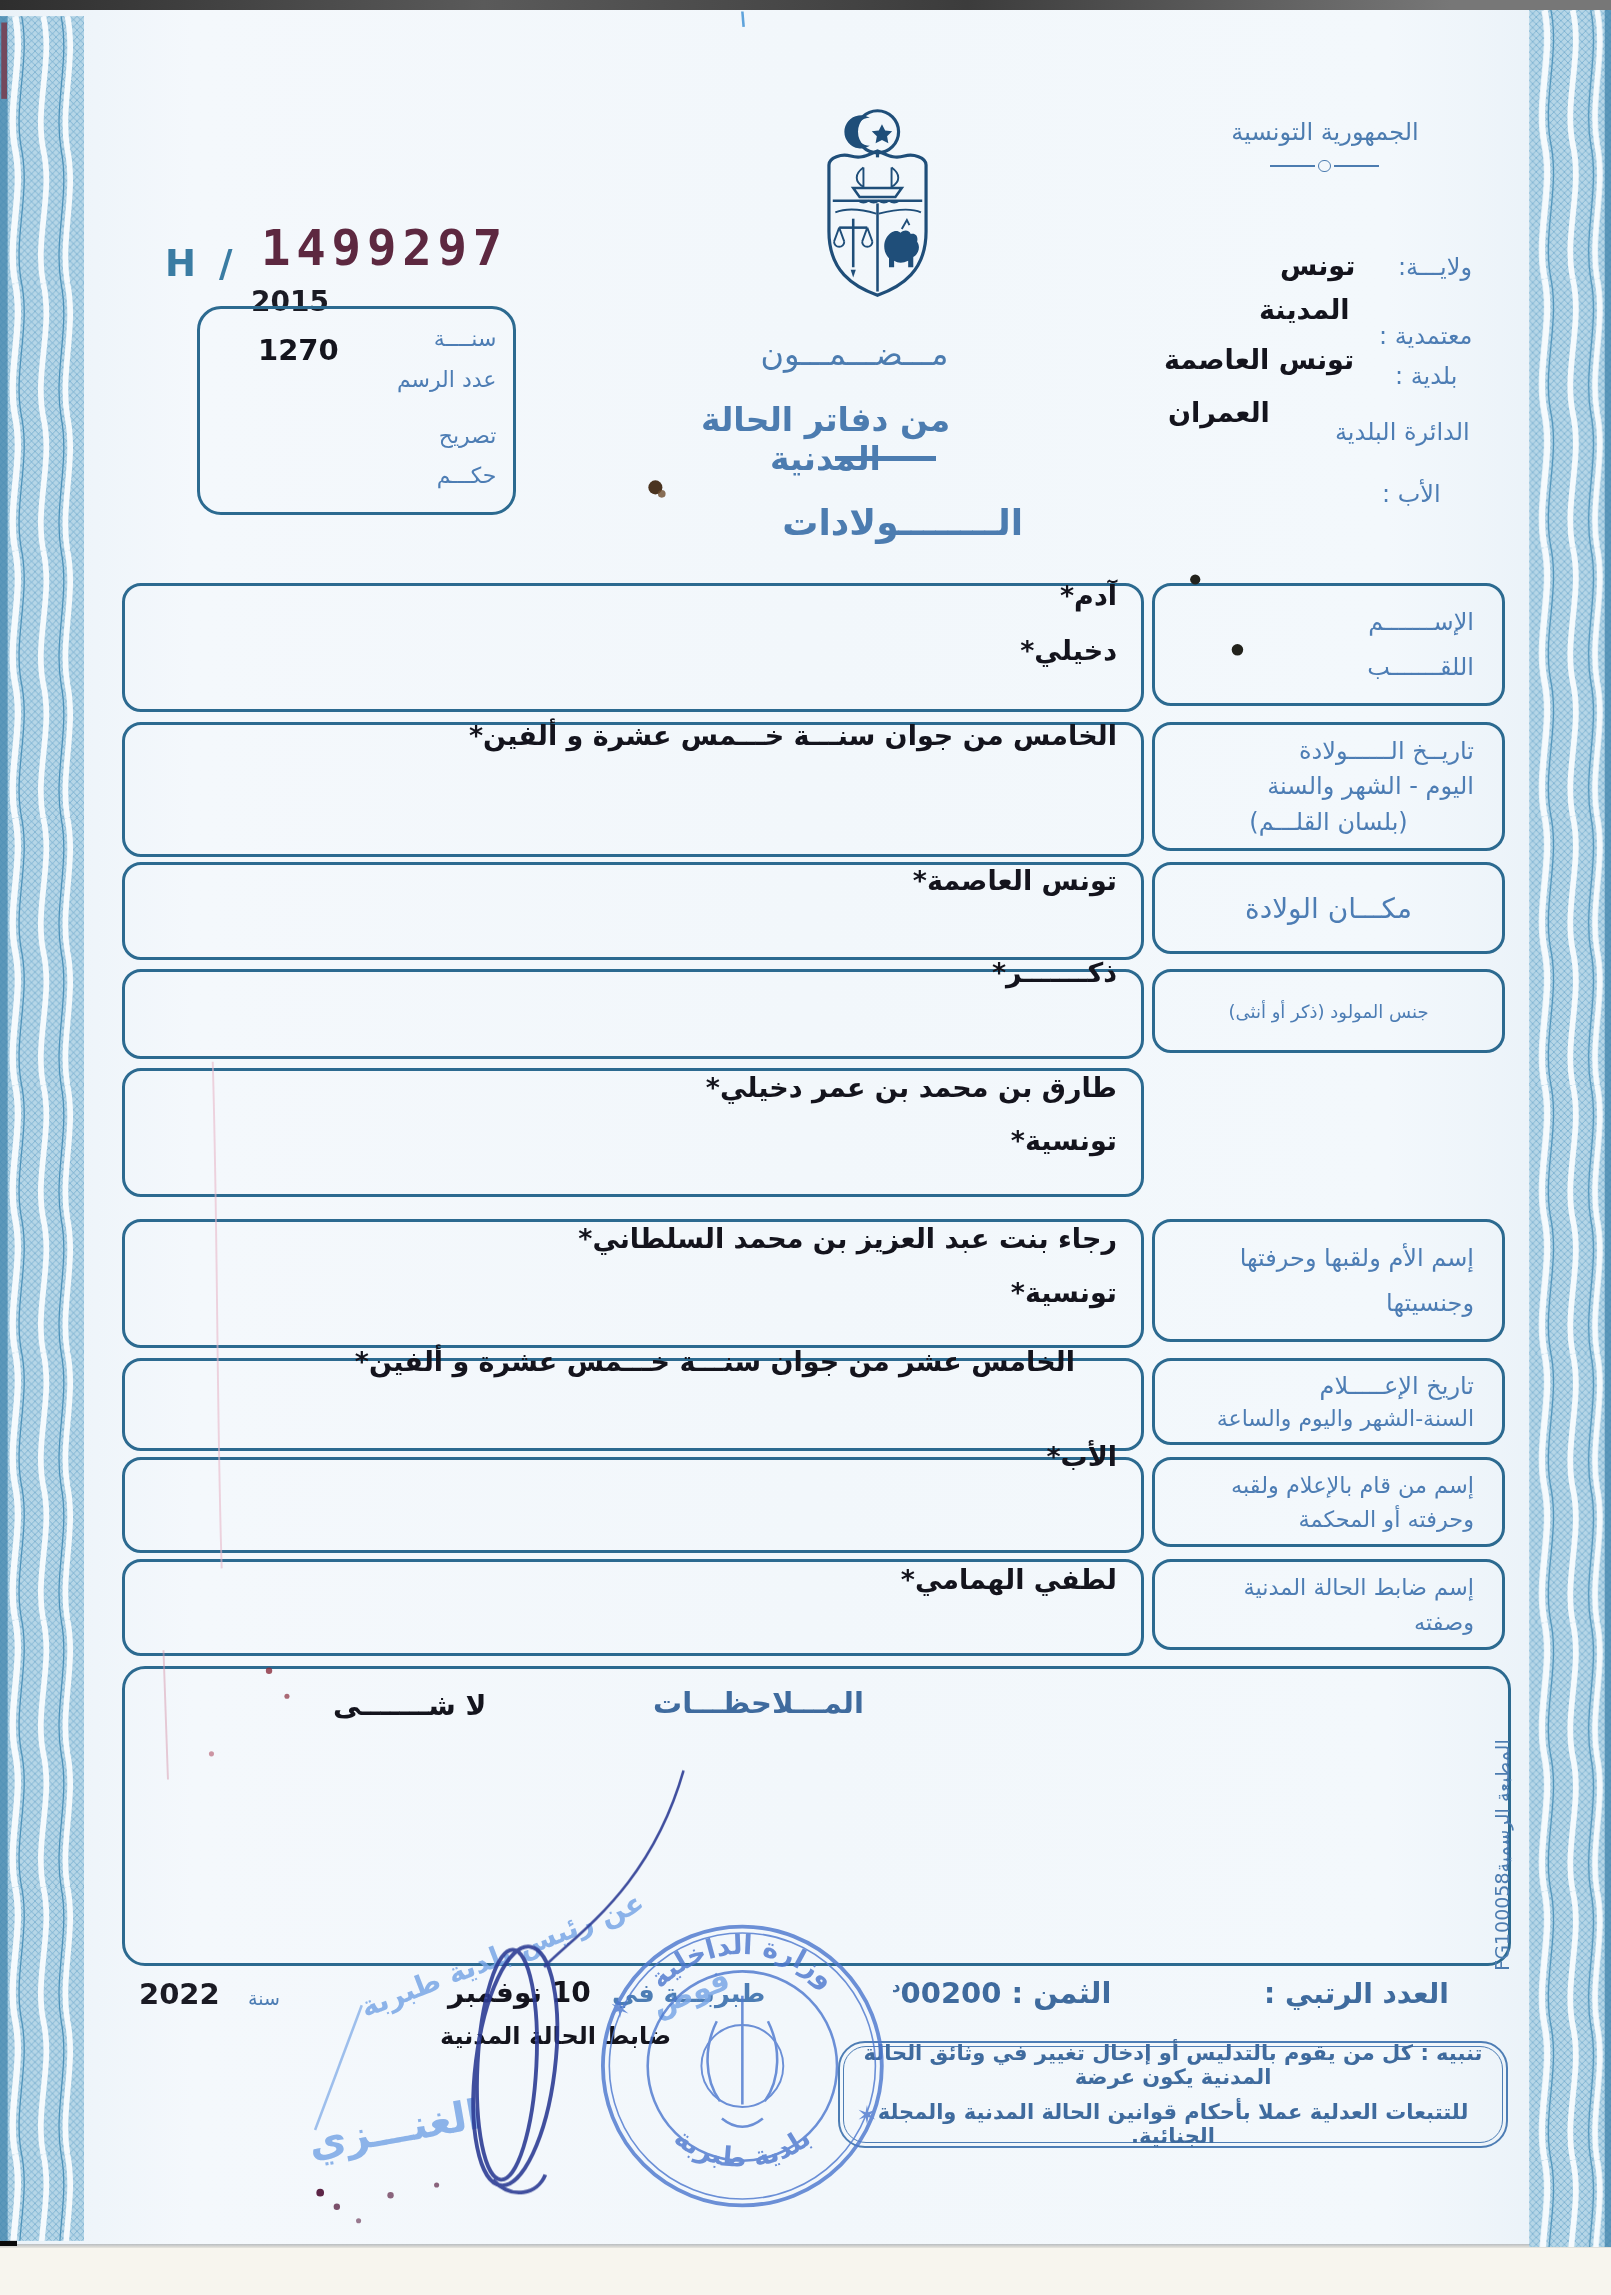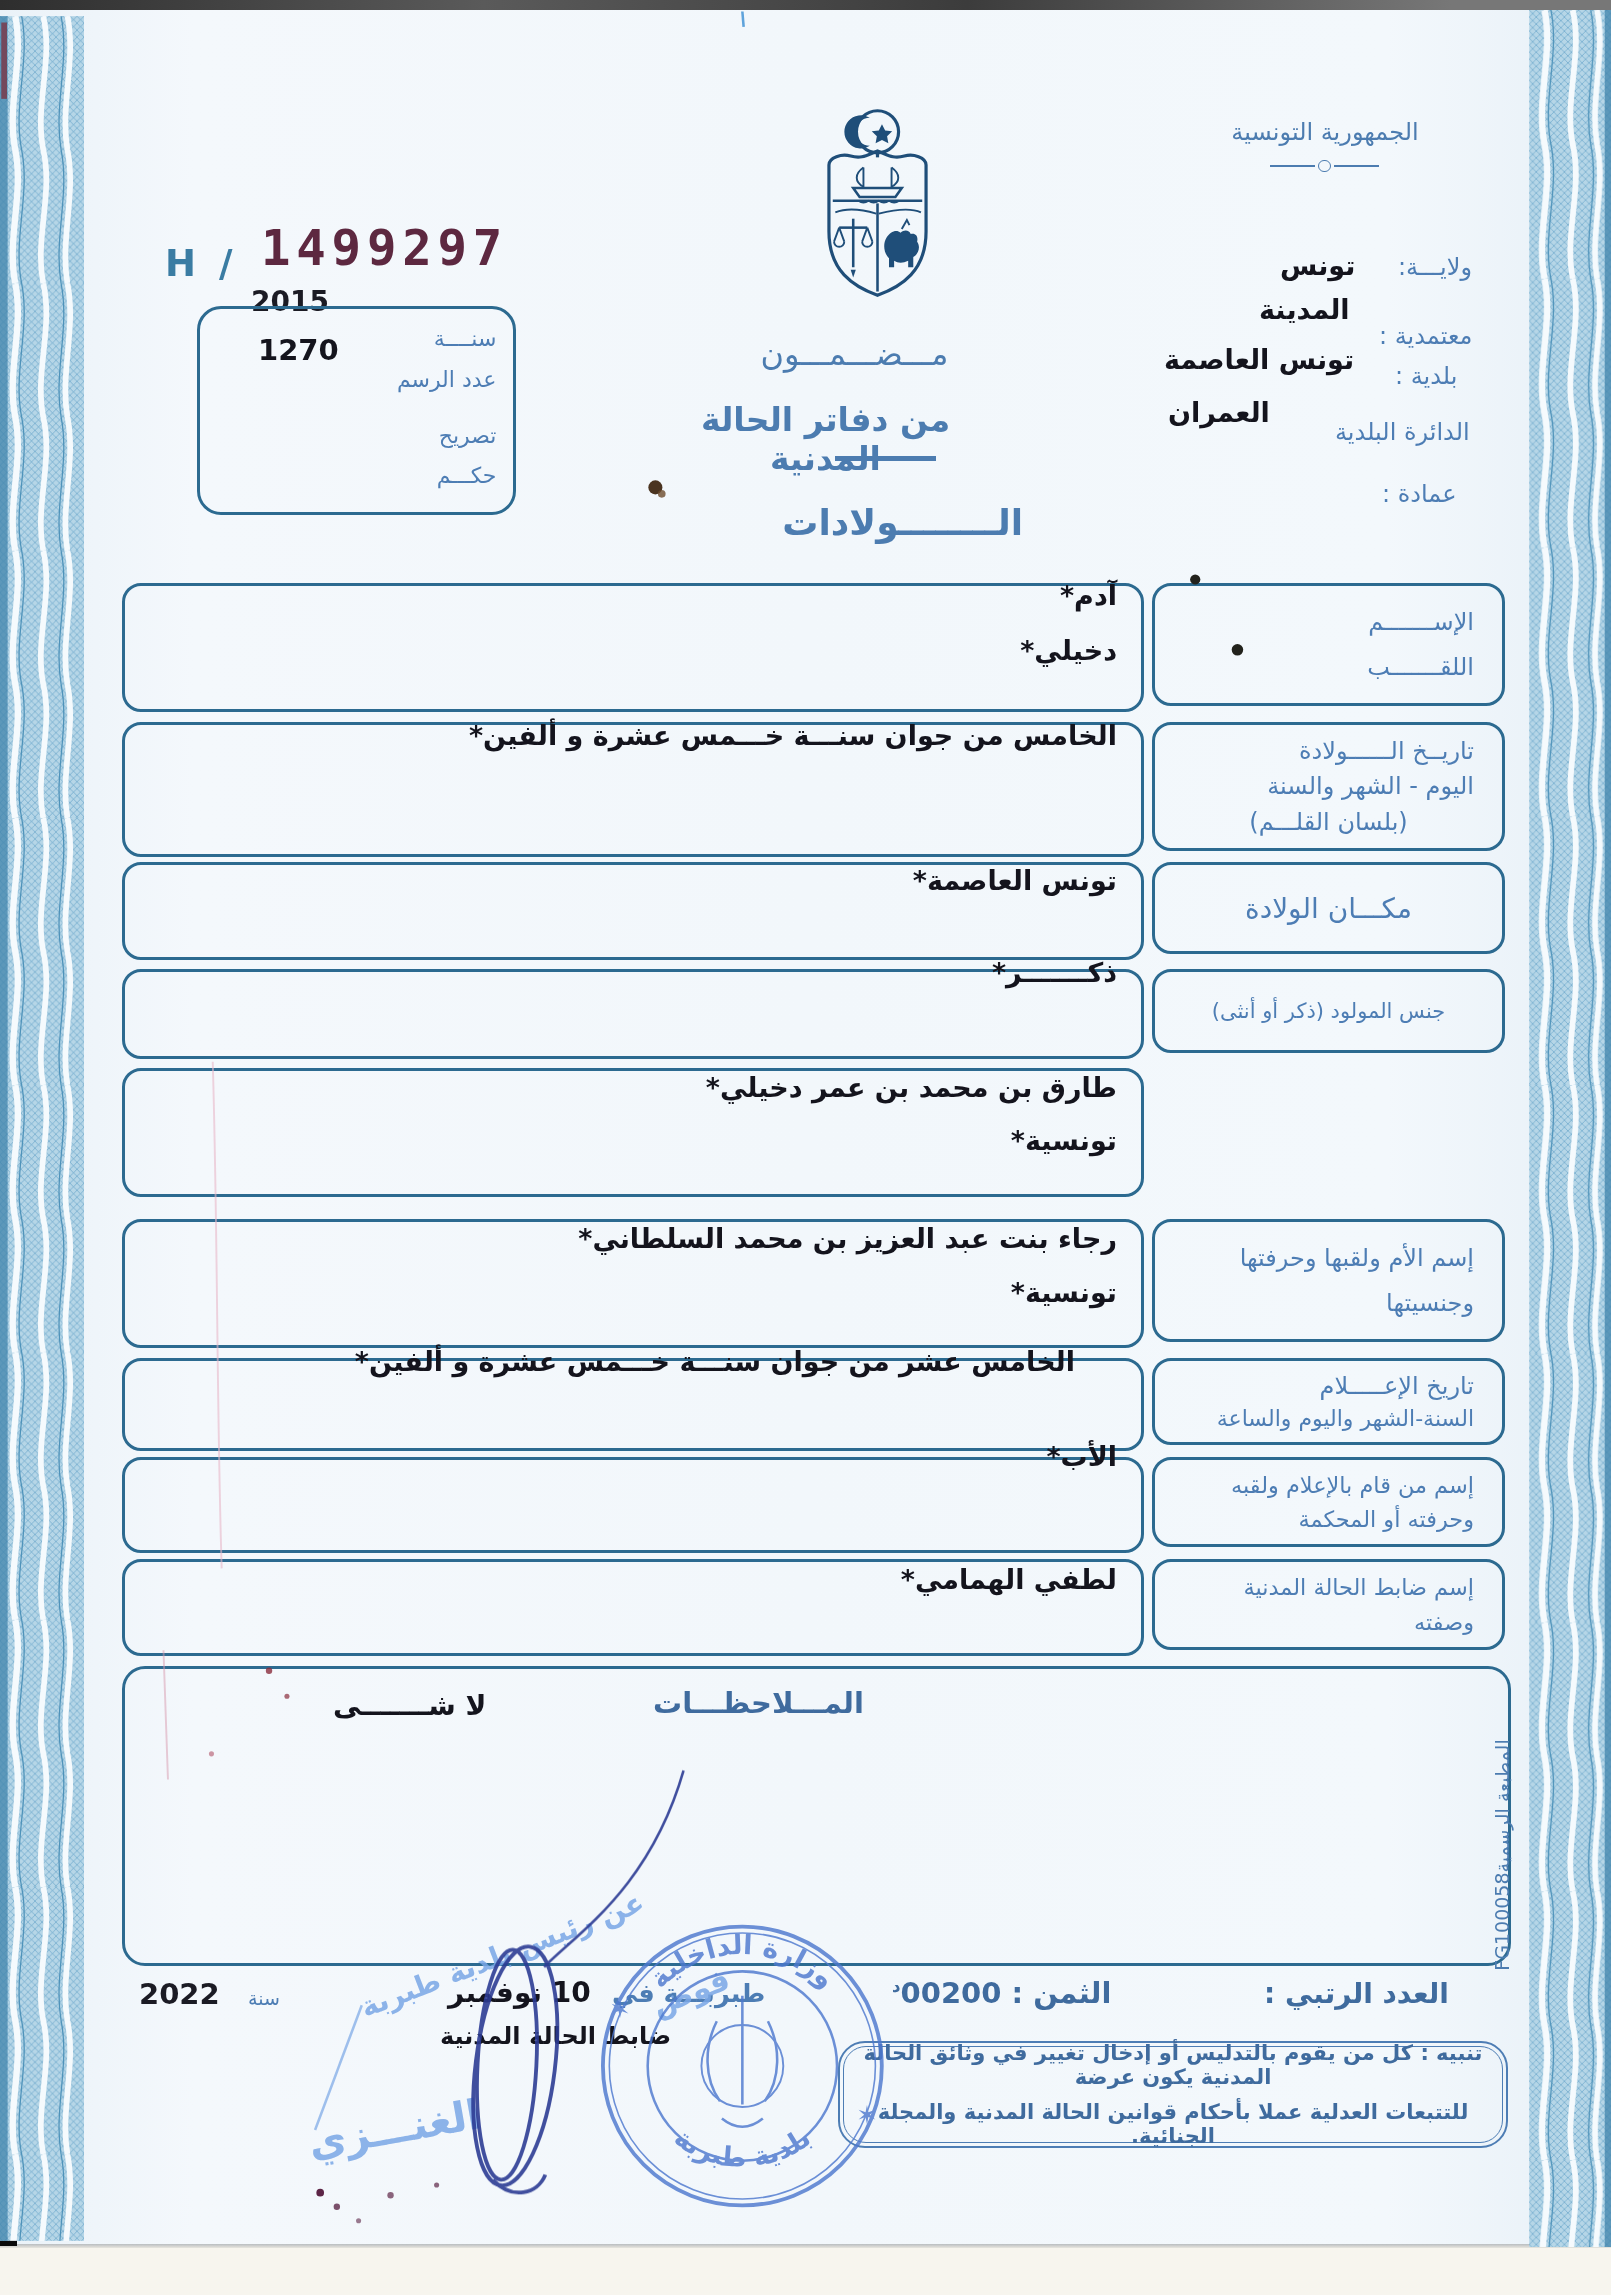--- a/index.html
+++ b/index.html
@@ -141,21 +141,21 @@
     </div>
 
   <div class="abs ar lbl" style="left:1398px;top:253px;">ولايـــة:</div>
   <div class="abs ar val" style="left:1280px;top:250px;">تونس</div>
   <div class="abs ar val" style="left:1259px;top:294px;">المدينة</div>
   <div class="abs ar lbl" style="left:1379px;top:322px;">معتمدية :</div>
   <div class="abs ar val" style="left:1164px;top:344px;">تونس العاصمة</div>
   <div class="abs ar lbl" style="left:1395px;top:362px;">بلدية :</div>
   <div class="abs ar lbl" style="left:1335px;top:418px;">الدائرة البلدية</div>
   <div class="abs ar val" style="left:1168px;top:397px;">العمران</div>
-  <div class="abs ar lbl" style="left:1382px;top:480px;">عمادة :</div>
+  <div class="abs ar lbl" style="left:1382px;top:480px;">الأب :</div>
 
   <div class="vbox" style="top:583px;height:123px;"></div>
   <div class="vbox" style="top:722px;height:129px;"></div>
   <div class="vbox" style="top:862px;height:92px;"></div>
   <div class="vbox" style="top:969px;height:84px;"></div>
   <div class="vbox" style="top:1068px;height:123px;"></div>
   <div class="vbox" style="top:1219px;height:123px;"></div>
   <div class="vbox" style="top:1358px;height:87px;"></div>
   <div class="vbox" style="top:1457px;height:90px;"></div>
   <div class="vbox" style="top:1559px;height:91px;"></div>
@@ -166,21 +166,21 @@
   </div>
   <div class="lbox" style="top:722px;height:129px;">
     <div class="lbl ar">تاريــخ الــــــولادة</div>
     <div class="lbl ar">اليوم - الشهر والسنة</div>
     <div class="lbl ar" style="text-align:center;">(بلسان القلـــم)</div>
   </div>
   <div class="lbox center" style="top:862px;height:92px;">
     <div class="lbl ar" style="font-size:28px;">مكـــان الولادة</div>
   </div>
   <div class="lbox center" style="top:969px;height:84px;">
-    <div class="lbl ar" style="font-size:21px;">جنس المولود (ذكر أو أنثى)</div>
+    <div class="lbl ar" style="font-size:18px;">جنس المولود (ذكر أو أنثى)</div>
   </div>
   <div class="lbox" style="top:1219px;height:123px;">
     <div class="lbl ar">إسم الأم ولقبها وحرفتها</div>
     <div class="lbl ar">وجنسيتها</div>
   </div>
   <div class="lbox" style="top:1358px;height:87px;">
     <div class="lbl ar">تاريخ الإعـــــلام</div>
     <div class="lbl ar" style="font-size:22px;">السنة-الشهر واليوم والساعة</div>
   </div>
   <div class="lbox" style="top:1457px;height:90px;">

